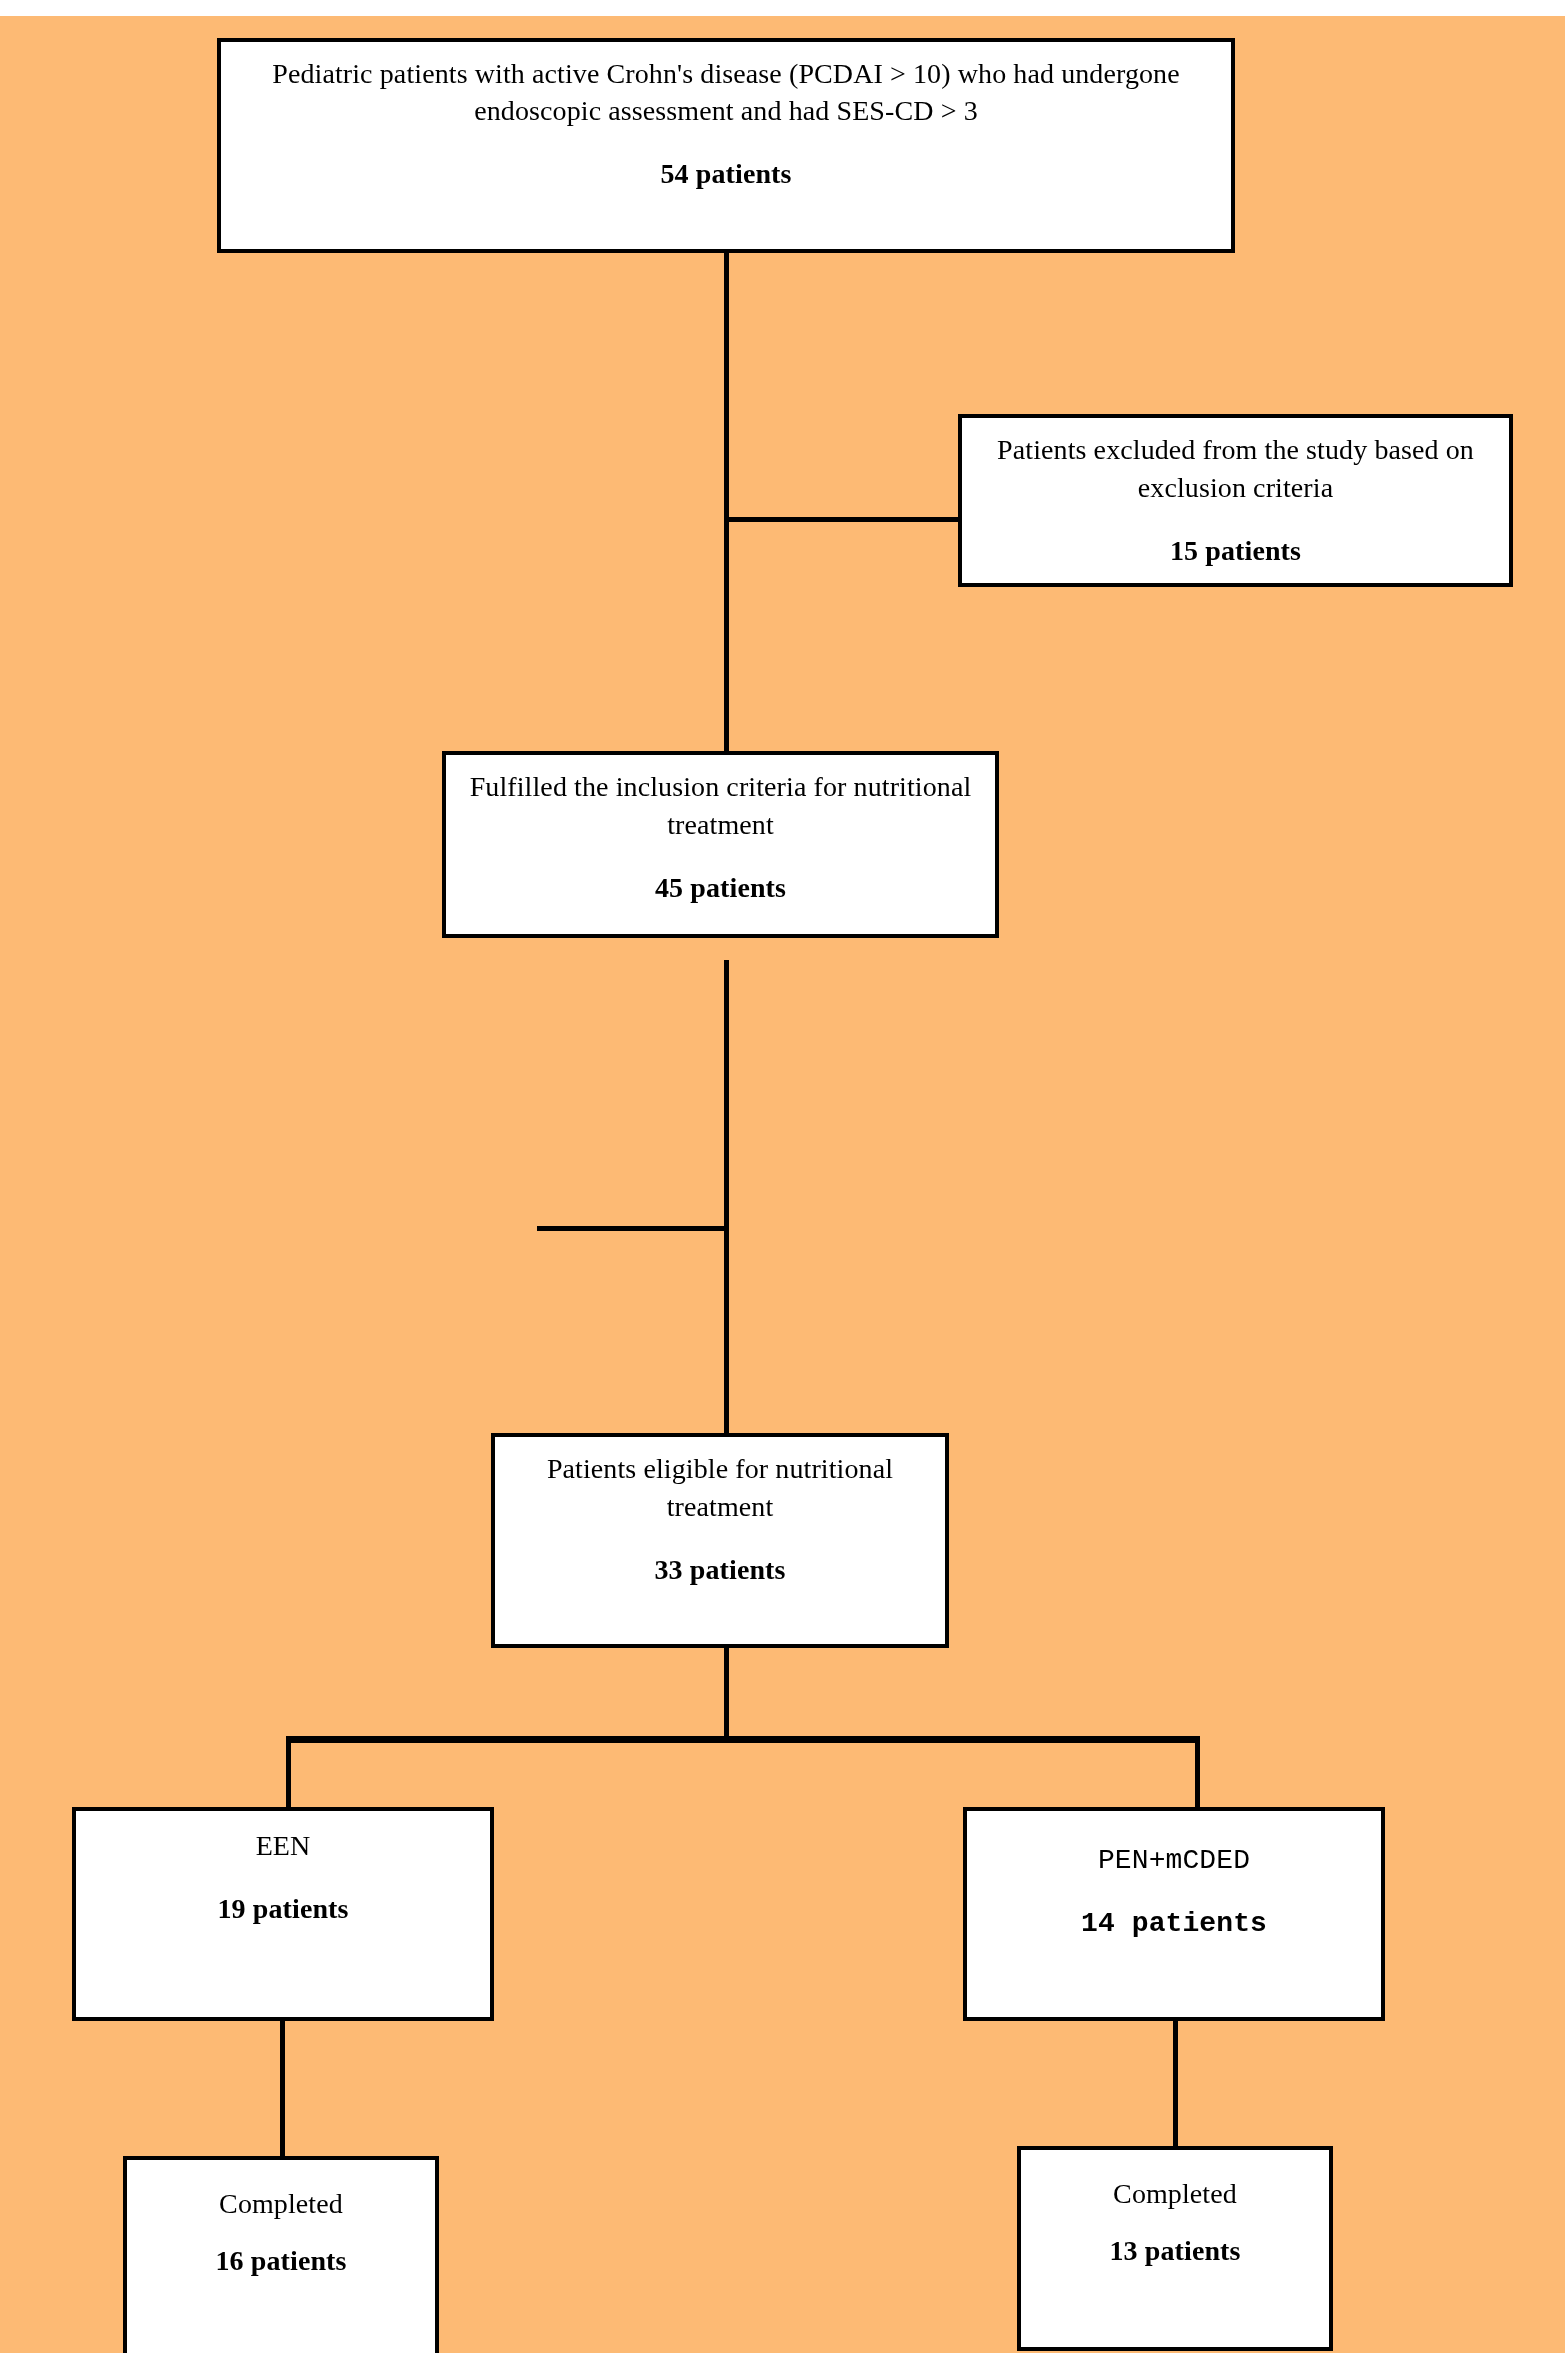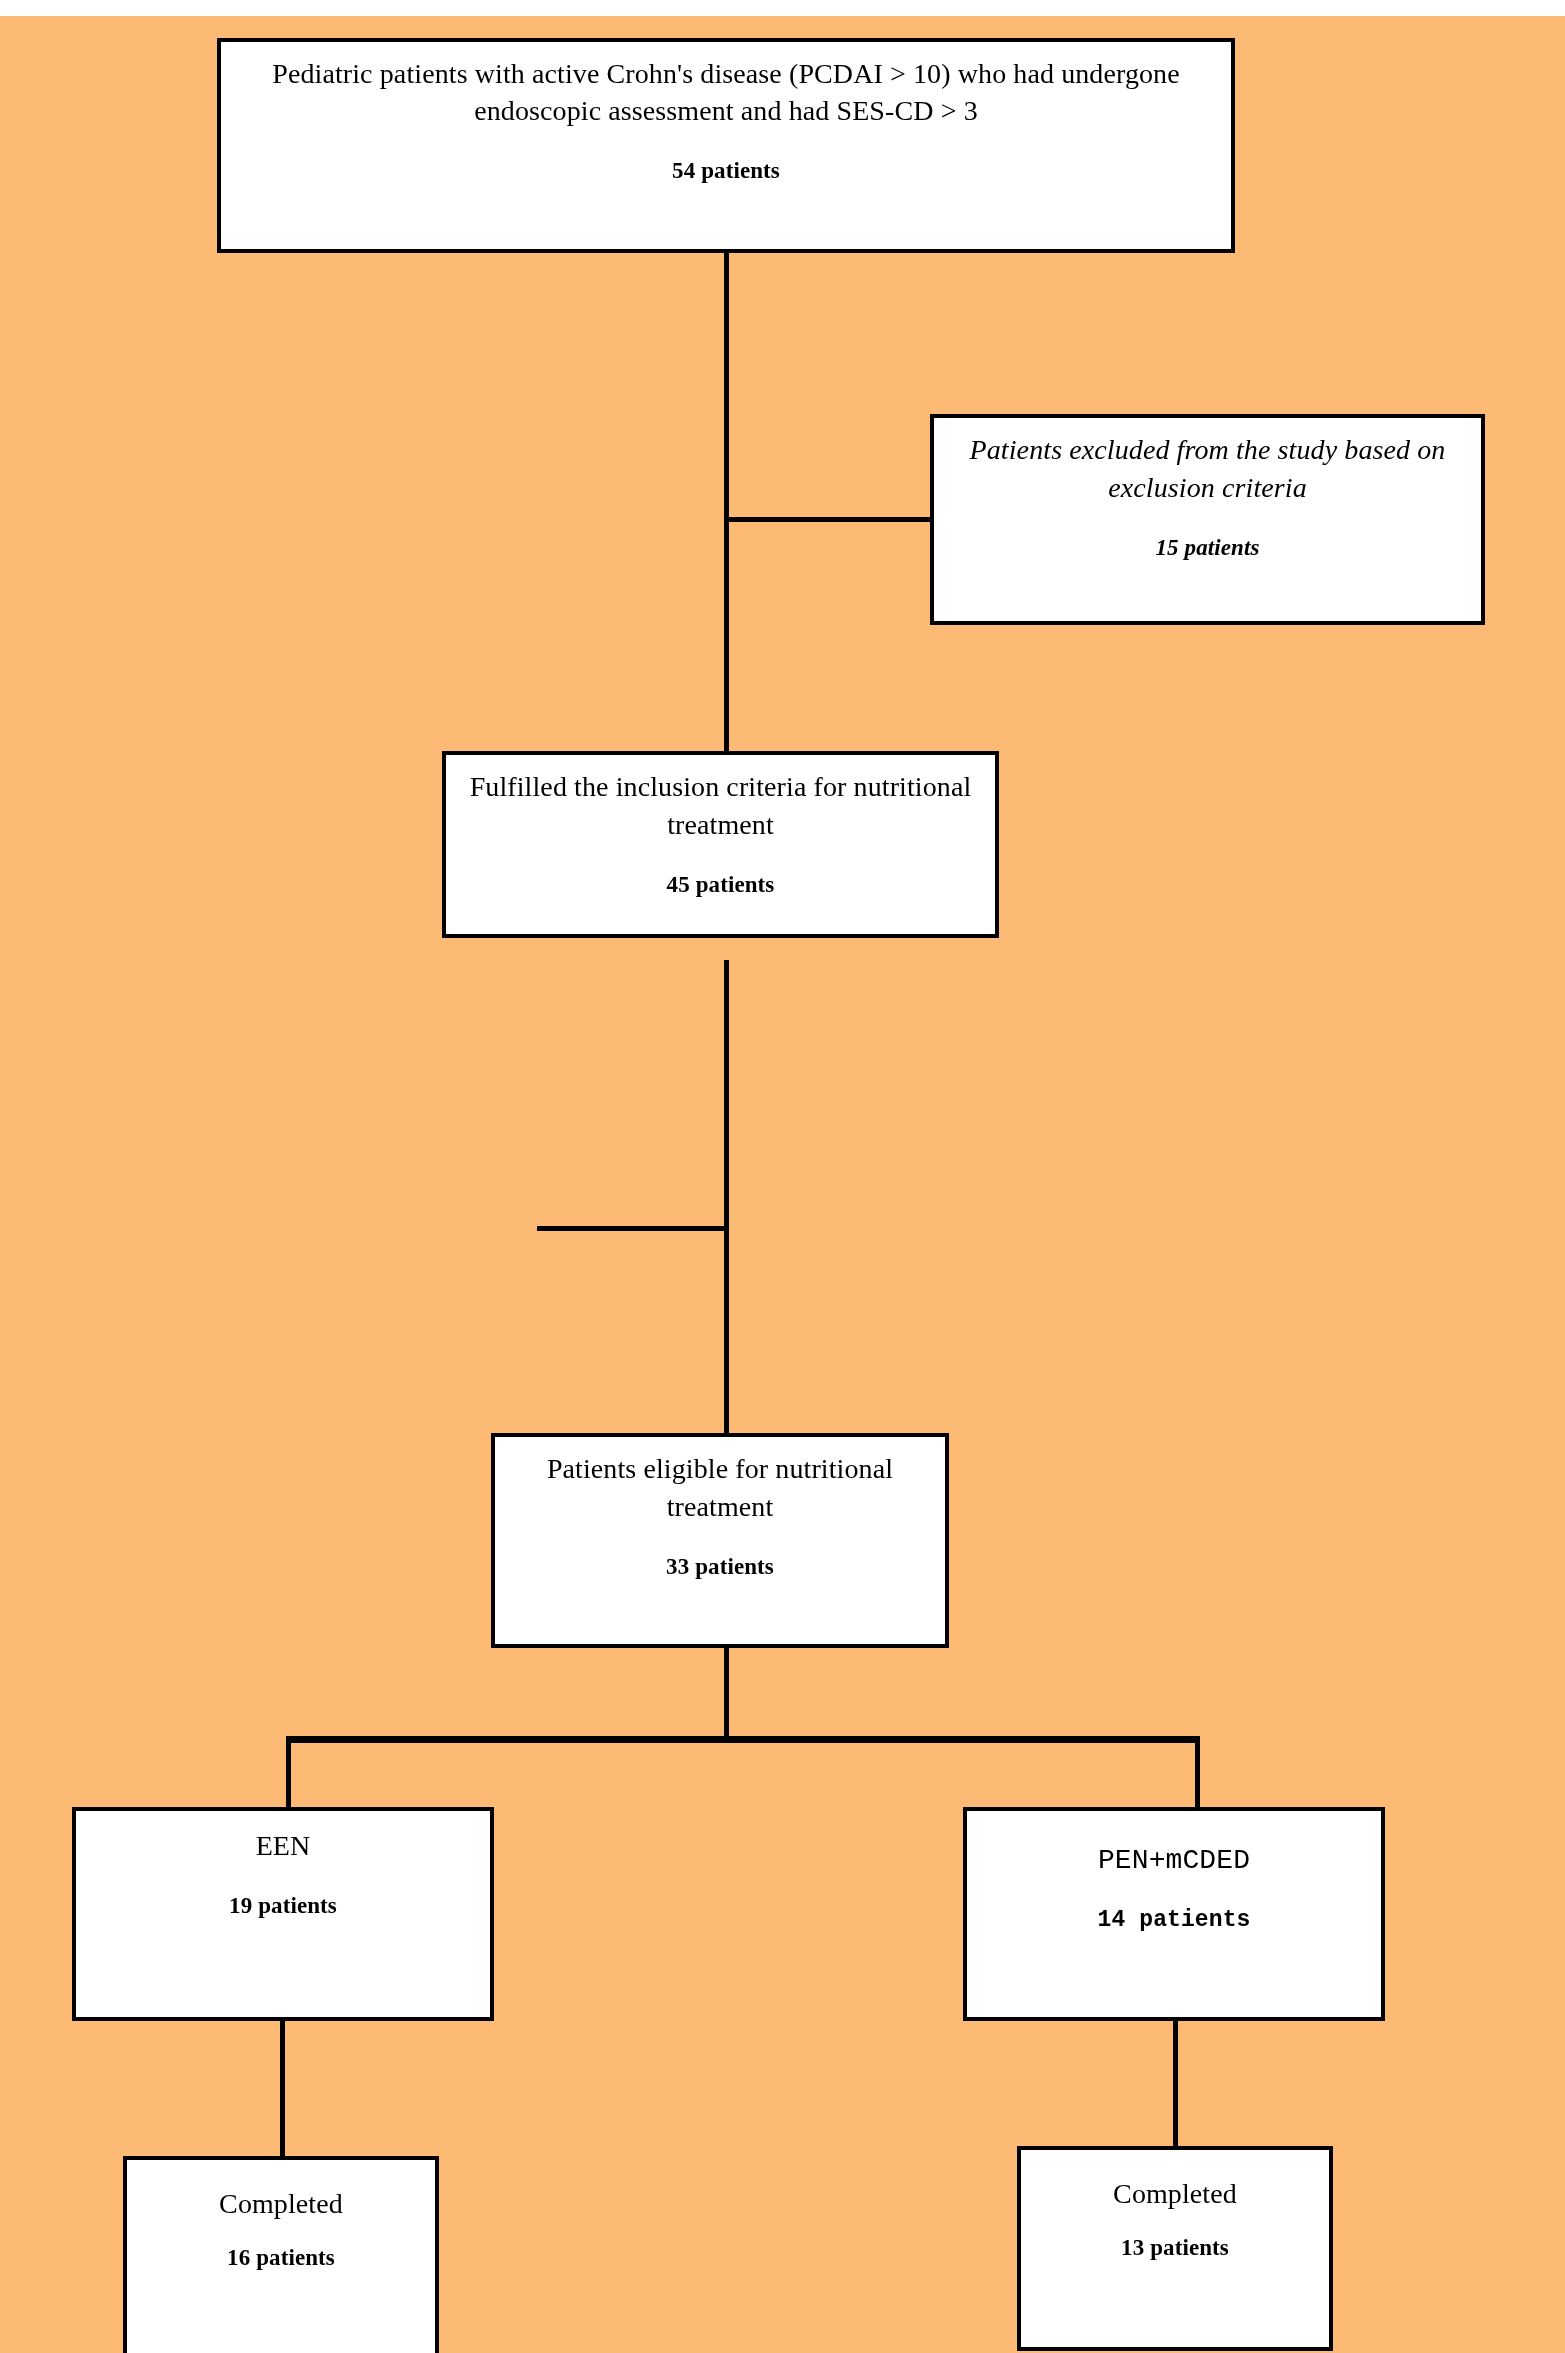--- a/index.html
+++ b/index.html
@@ -34,21 +34,21 @@
     padding: 13.3px 17.4px;
   }
   .node .title {
     font-size: 28px;
     line-height: 1.34;
     font-weight: 400;
     letter-spacing: 0.1px;
     white-space: pre-line;
   }
   .node .count {
-    font-size: 23px;
+    font-size: 28px;
     line-height: 1.3;
     font-weight: bold;
     letter-spacing: 0.1px;
   }
   .node.spaced .count {
     margin-top: 26.6px;
   }
   .node.tight .count {
     margin-top: 20.5px;
   }
@@ -89,21 +89,21 @@
 
   <div class="line v-line thin" style="left:280px; top:2005px; height:136px;"></div>
 
   <div class="line v-line thin" style="left:1173px; top:2005px; height:125px;"></div>
 
   <div class="node spaced" style="left:217px; top:21.5px; width:1018px; height:215px;">
     <div class="title">Pediatric patients with active Crohn's disease (PCDAI &gt; 10) who had undergone endoscopic assessment and had SES-CD &gt; 3</div>
     <div class="count">54 patients</div>
   </div>
 
-  <div class="node spaced" style="left:930px; top:398px; width:555px; height:211px;font-style:italic;">
+  <div class="node spaced" style="left:958px; top:398px; width:555px; height:173px;">
     <div class="title">Patients excluded from the study based on exclusion criteria</div>
     <div class="count">15 patients</div>
   </div>
 
   <div class="node spaced" style="left:442px; top:735px; width:557px; height:187px;text-align:center;">
     <div class="title">Fulfilled the inclusion criteria for nutritional treatment</div>
     <div class="count">45 patients</div>
   </div>
 
 

